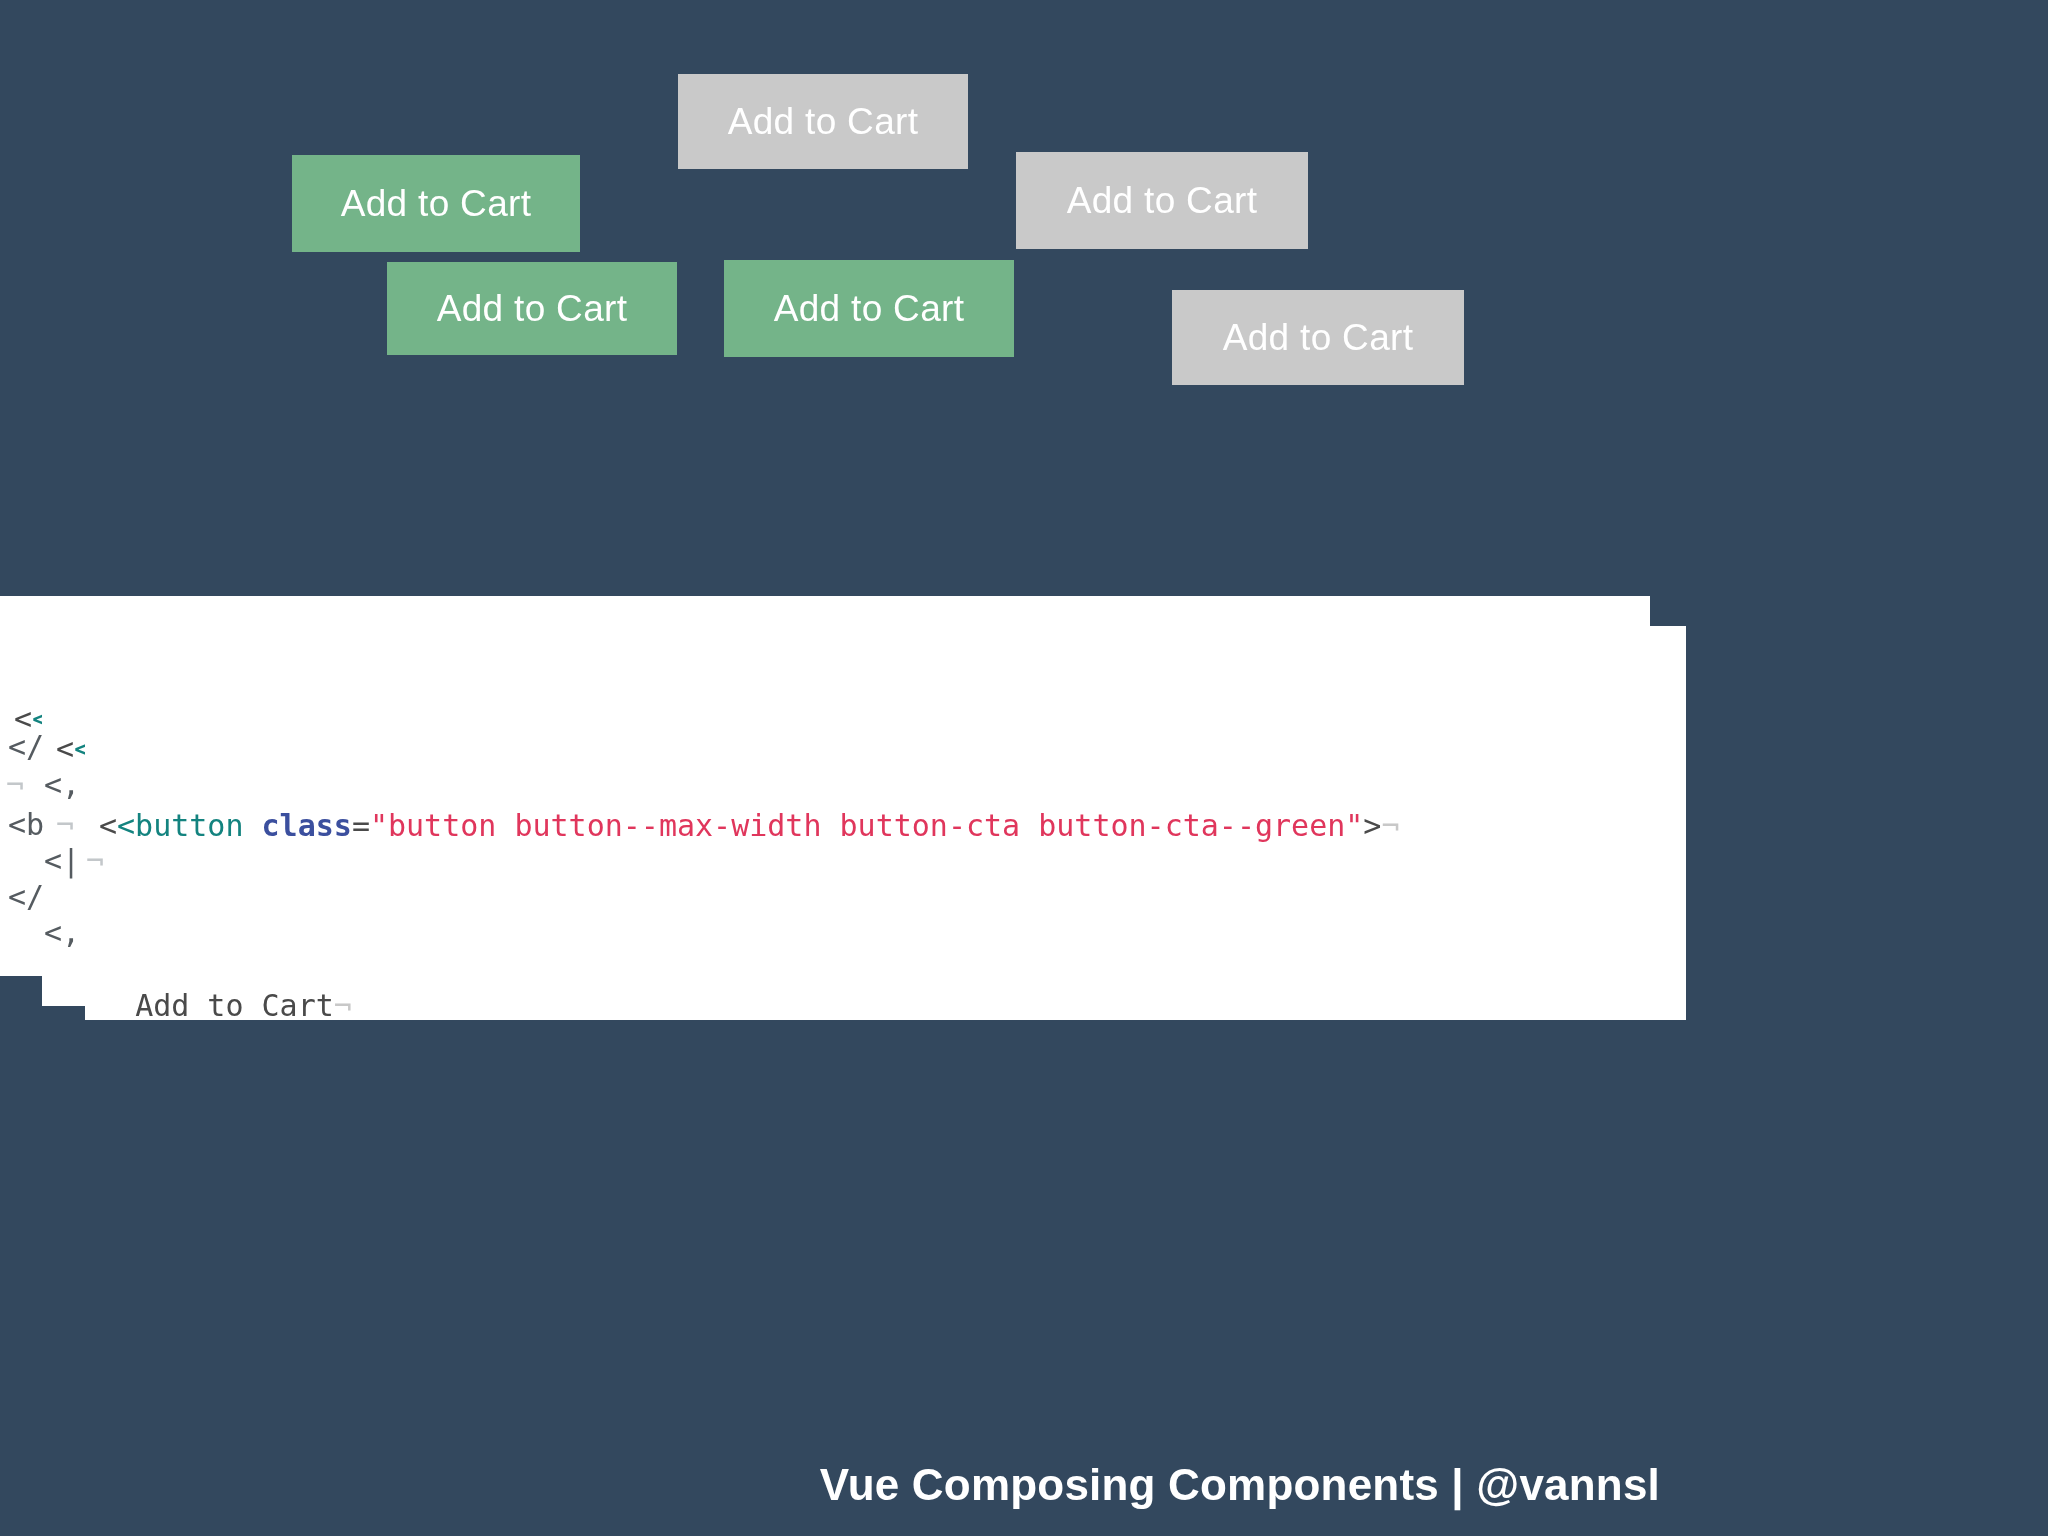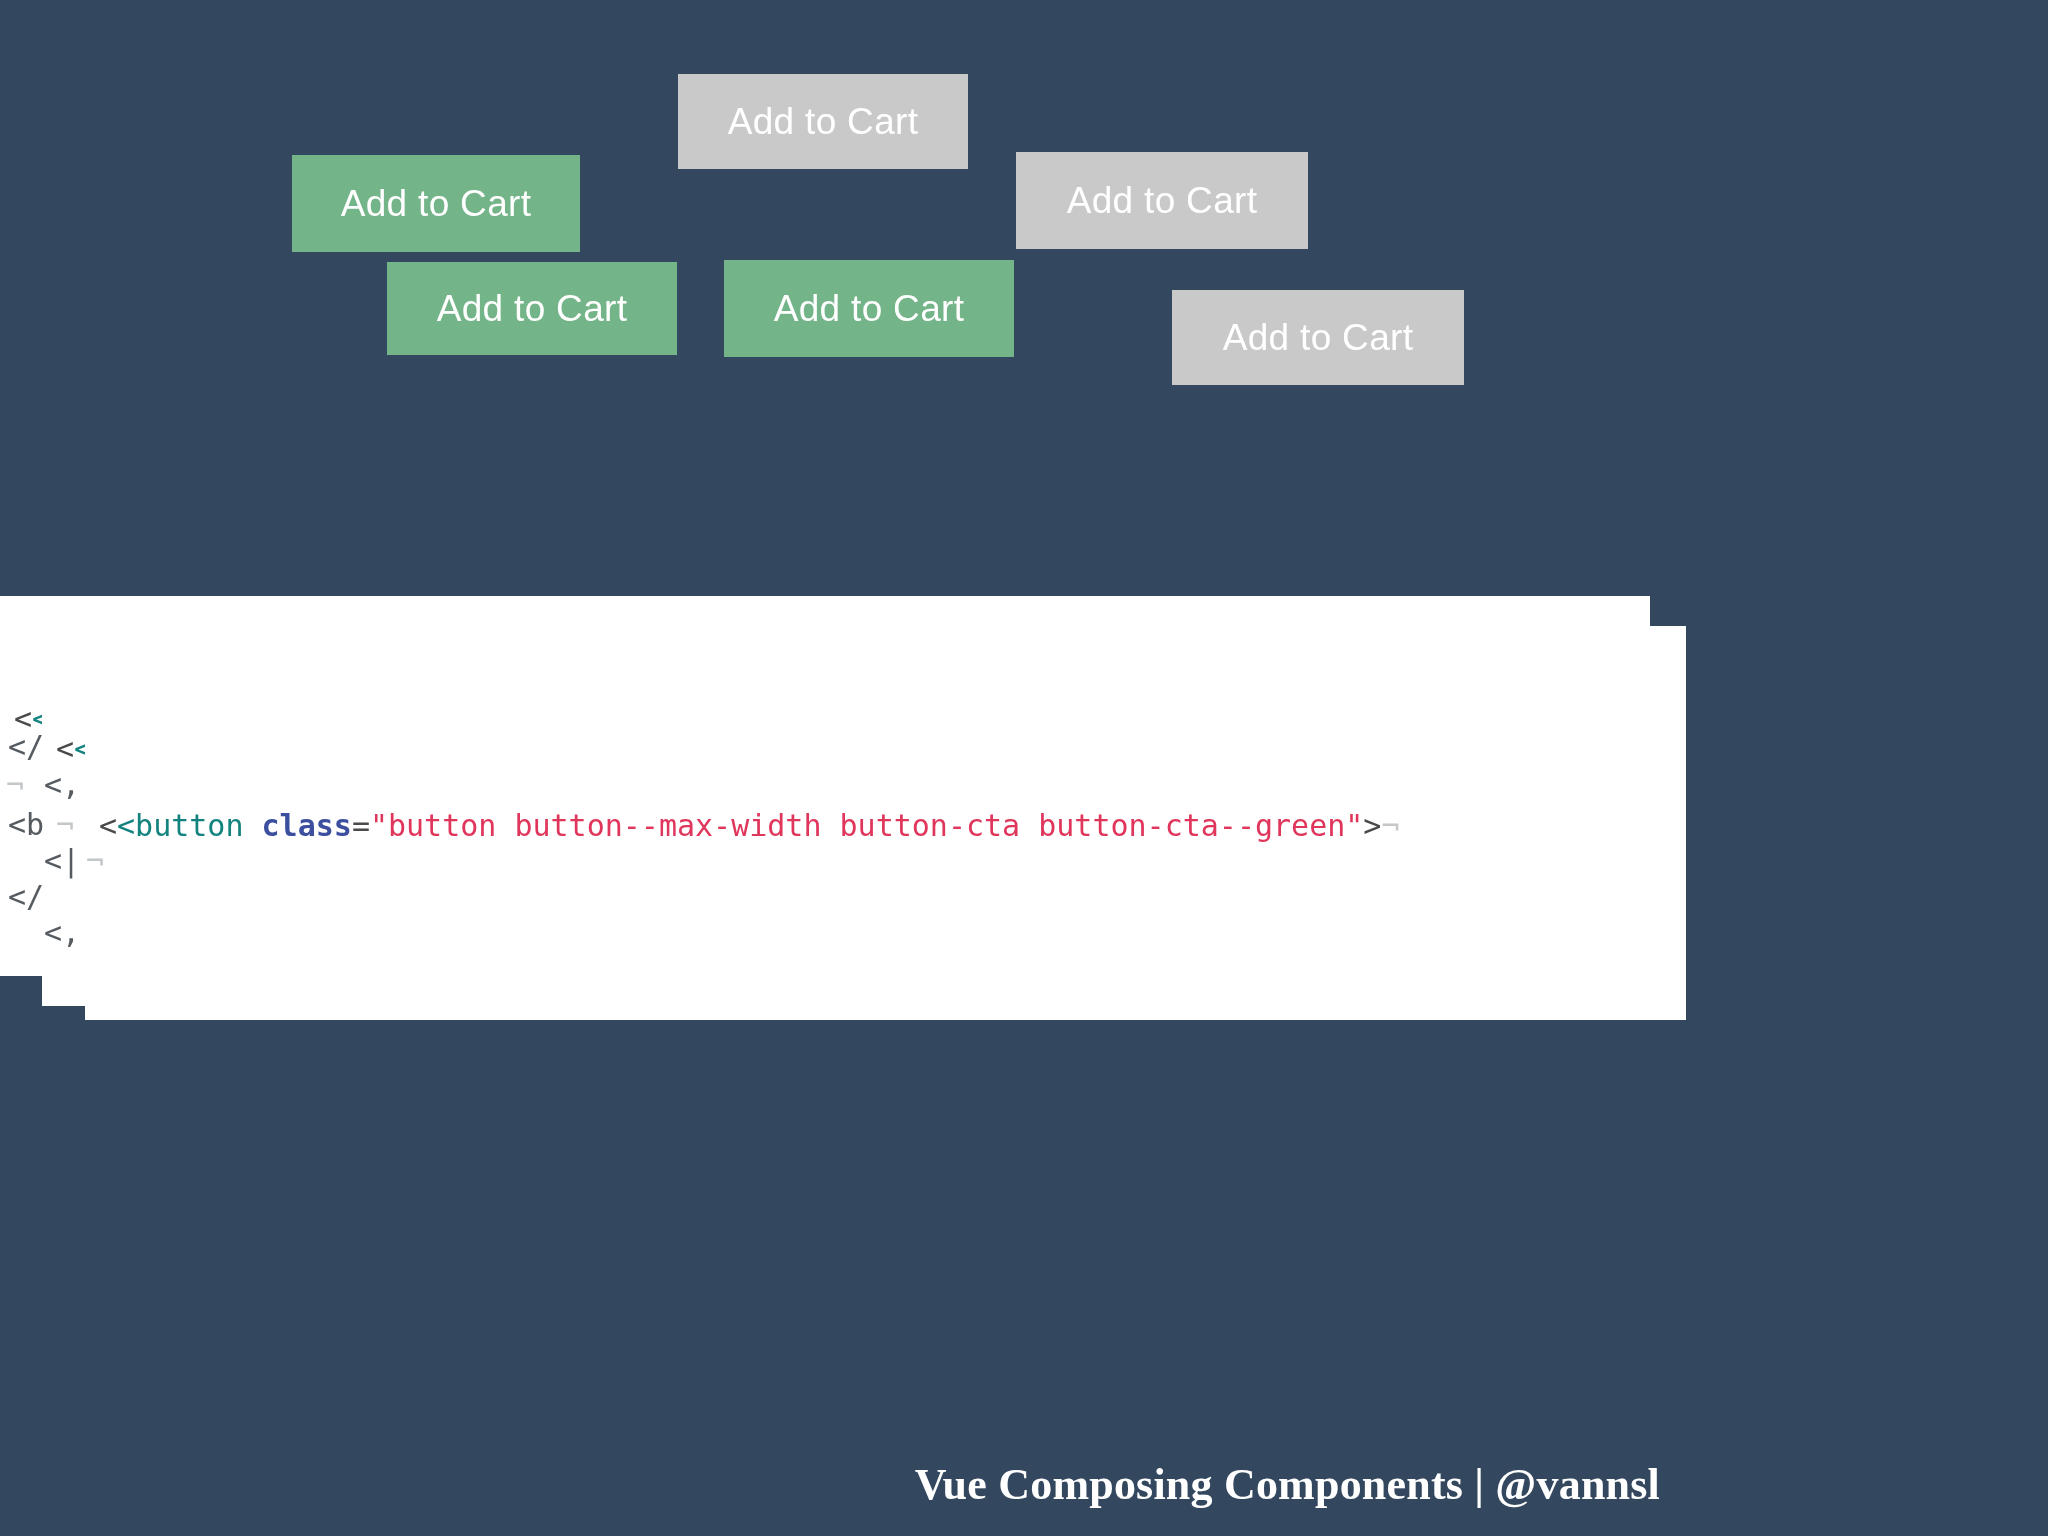--- a/index.html
+++ b/index.html
@@ -83,21 +83,21 @@
     color: #555b60;
   }
   .frag-dim { color: #c3c7ca; }
 
   
   .footer {
     position: absolute;
     right: 26px;
     bottom: 26px;
     color: #ffffff;
-    font-family: Liberation Serif, serif;
+    font-family: Liberation Sans, sans-serif;
     font-size: 44px;
     font-weight: bold;
     letter-spacing: 0.2px;
     white-space: nowrap;
     margin-top: 14px;
   }
 </style>
 </head>
 <body>
 
@@ -130,20 +130,21 @@
       <div class="code-lines">
         <span class="ln"><span class="punc">&lt;</span><span class="tag">&lt;button</span><span class="punc"> </span><span class="attr">class</span><span class="punc">=</span><span class="str">"</span><span class="str">button button--max-width button-cta button-cta--green</span><span class="str">"</span><span class="punc">&gt;</span><span class="eol">¬</span></span>
       </div>
     </div>
 
     <div class="code-panel panel-c">
       <div class="code-lines">
 
         <span class="ln"><span class="punc">&lt;</span><span class="tag">&lt;button</span><span class="punc"> </span><span class="attr">class</span><span class="punc">=</span><span class="str">"</span><span class="str">button button--max-width button-cta button-cta--green</span><span class="str">"</span><span class="punc">&gt;</span><span class="eol">¬</span></span>
 
+        <span class="ln"><span class="txt">  </span><span class="txt">Add to Cart</span><span class="eol">¬</span></span>
 
         
 
         
 
         
 
         
 
         

